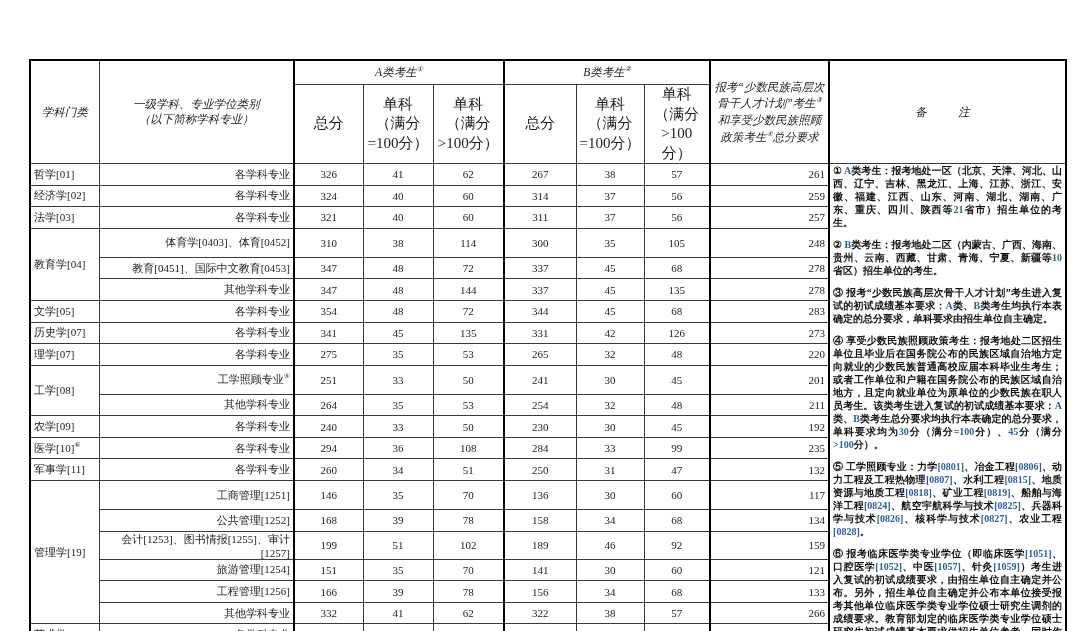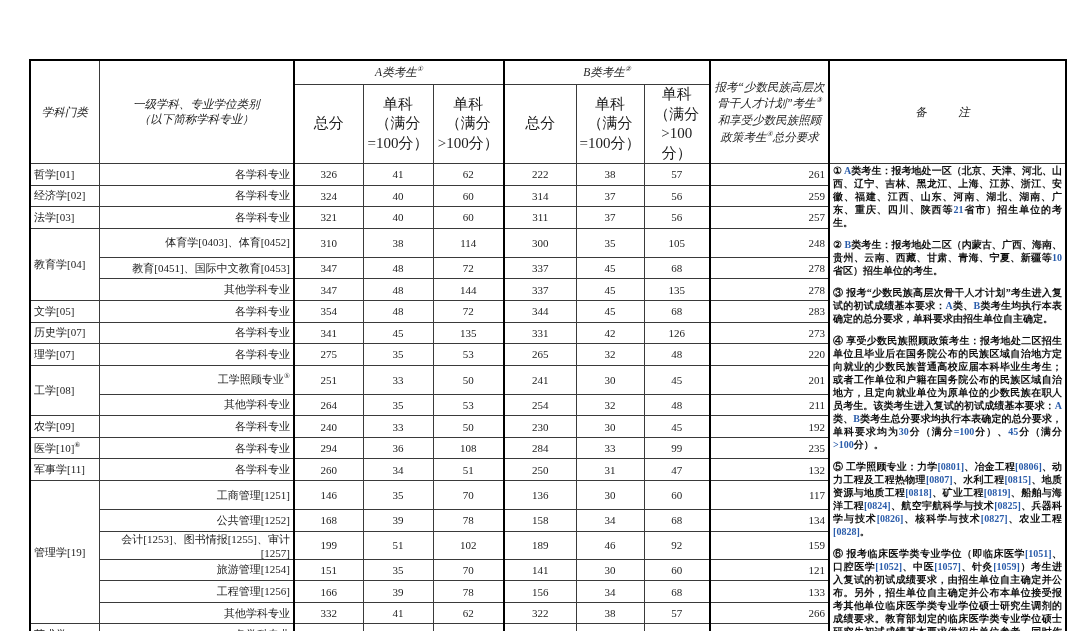--- a/index.html
+++ b/index.html
@@ -76,21 +76,21 @@
 （满分&gt;100分）</th>
       </tr>
     </thead>
     <tbody id="table-body">
         <tr class="data-row grp-start">
           <td class="cat" rowspan="1">哲学[01]</td>
           <td class="spec">各学科专业</td>
           <td class="num hL">326</td>
           <td class="num">41</td>
           <td class="num">62</td>
-          <td class="num hL">222</td>
+          <td class="num hL">267</td>
           <td class="num">38</td>
           <td class="num">57</td>
           <td class="mnum hL">261</td>
           <td class="remarks hL" rowspan="22">
             <p>① <span class="lat">A</span>类考生：报考地处一区（北京、天津、河北、山西、辽宁、吉林、黑龙江、上海、江苏、浙江、安徽、福建、江西、山东、河南、湖北、湖南、广东、重庆、四川、陕西等<span class="lat">21</span>省市）招生单位的考生。</p>
             <p>② <span class="lat">B</span>类考生：报考地处二区（内蒙古、广西、海南、贵州、云南、西藏、甘肃、青海、宁夏、新疆等<span class="lat">10</span>省区）招生单位的考生。</p>
             <p>③ 报考“少数民族高层次骨干人才计划”考生进入复试的初试成绩基本要求：<span class="lat">A</span>类、<span class="lat">B</span>类考生均执行本表确定的总分要求，单科要求由招生单位自主确定。</p>
             <p>④ 享受少数民族照顾政策考生：报考地处二区招生单位且毕业后在国务院公布的民族区域自治地方定向就业的少数民族普通高校应届本科毕业生考生；或者工作单位和户籍在国务院公布的民族区域自治地方，且定向就业单位为原单位的少数民族在职人员考生。该类考生进入复试的初试成绩基本要求：<span class="lat">A</span>类、<span class="lat">B</span>类考生总分要求均执行本表确定的总分要求，单科要求均为<span class="lat">30</span>分（满分<span class="lat">=100</span>分）、<span class="lat">45</span>分（满分<span class="lat">&gt;100</span>分）。</p>
             <p>⑤ 工学照顾专业：力学<span class="lat">[0801]</span>、冶金工程<span class="lat">[0806]</span>、动力工程及工程热物理<span class="lat">[0807]</span>、水利工程<span class="lat">[0815]</span>、地质资源与地质工程<span class="lat">[0818]</span>、矿业工程<span class="lat">[0819]</span>、船舶与海洋工程<span class="lat">[0824]</span>、航空宇航科学与技术<span class="lat">[0825]</span>、兵器科学与技术<span class="lat">[0826]</span>、核科学与技术<span class="lat">[0827]</span>、农业工程<span class="lat">[0828]</span>。</p>
             <p>⑥ 报考临床医学类专业学位（即临床医学<span class="lat">[1051]</span>、口腔医学<span class="lat">[1052]</span>、中医<span class="lat">[1057]</span>、针灸<span class="lat">[1059]</span>）考生进入复试的初试成绩要求，由招生单位自主确定并公布。另外，招生单位自主确定并公布本单位接受报考其他单位临床医学类专业学位硕士研究生调剂的成绩要求。教育部划定的临床医学类专业学位硕士研究生初试成绩基本要求供招生单位参考，同时作为报考临床医学类专业学位硕士研究生的考生调剂到其他专业的基本成绩要求。</p>

